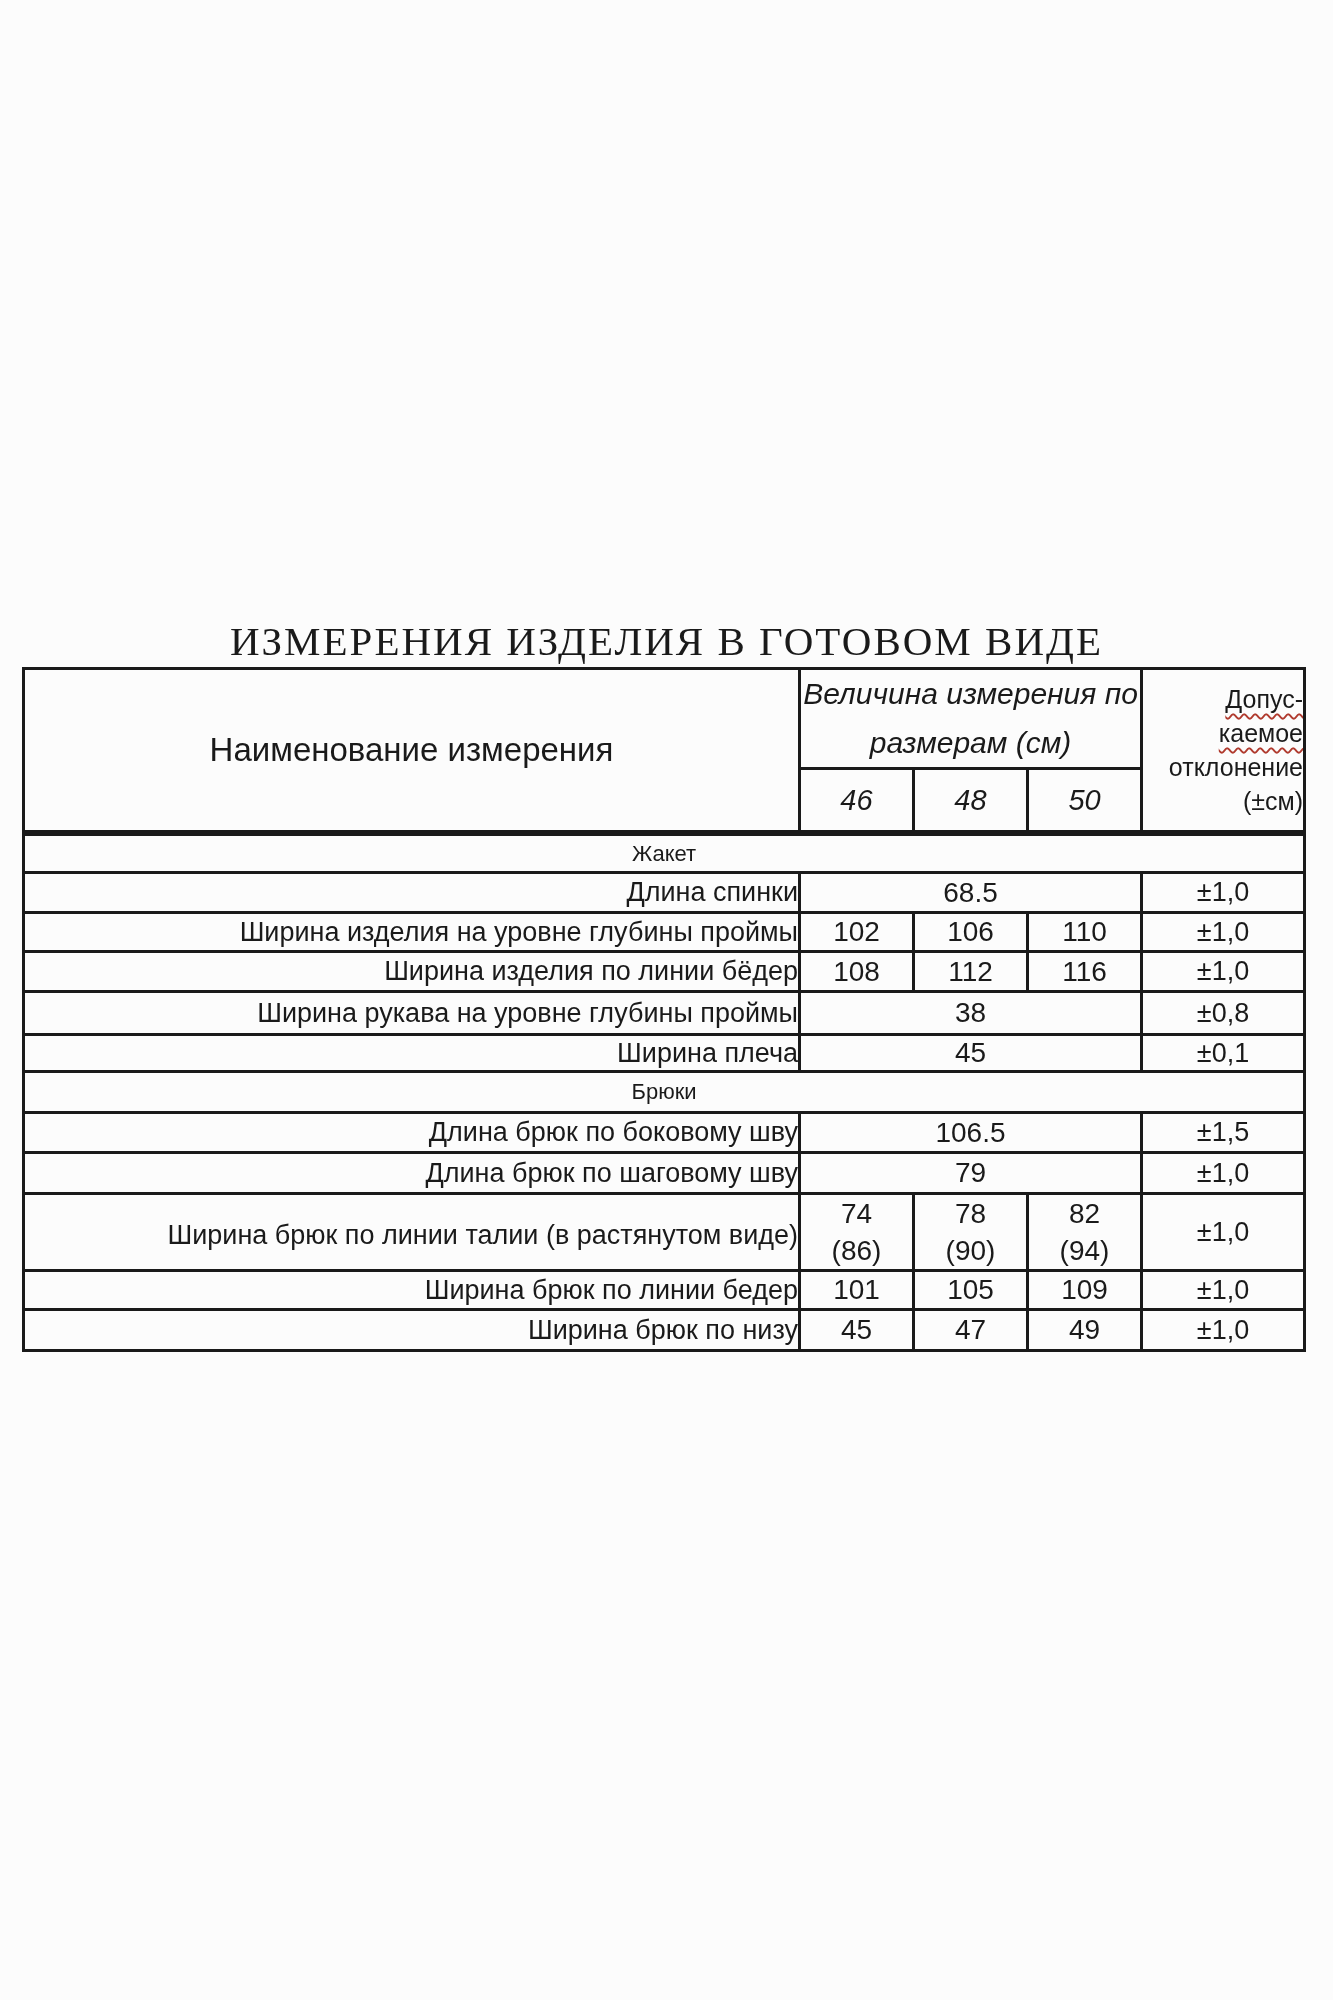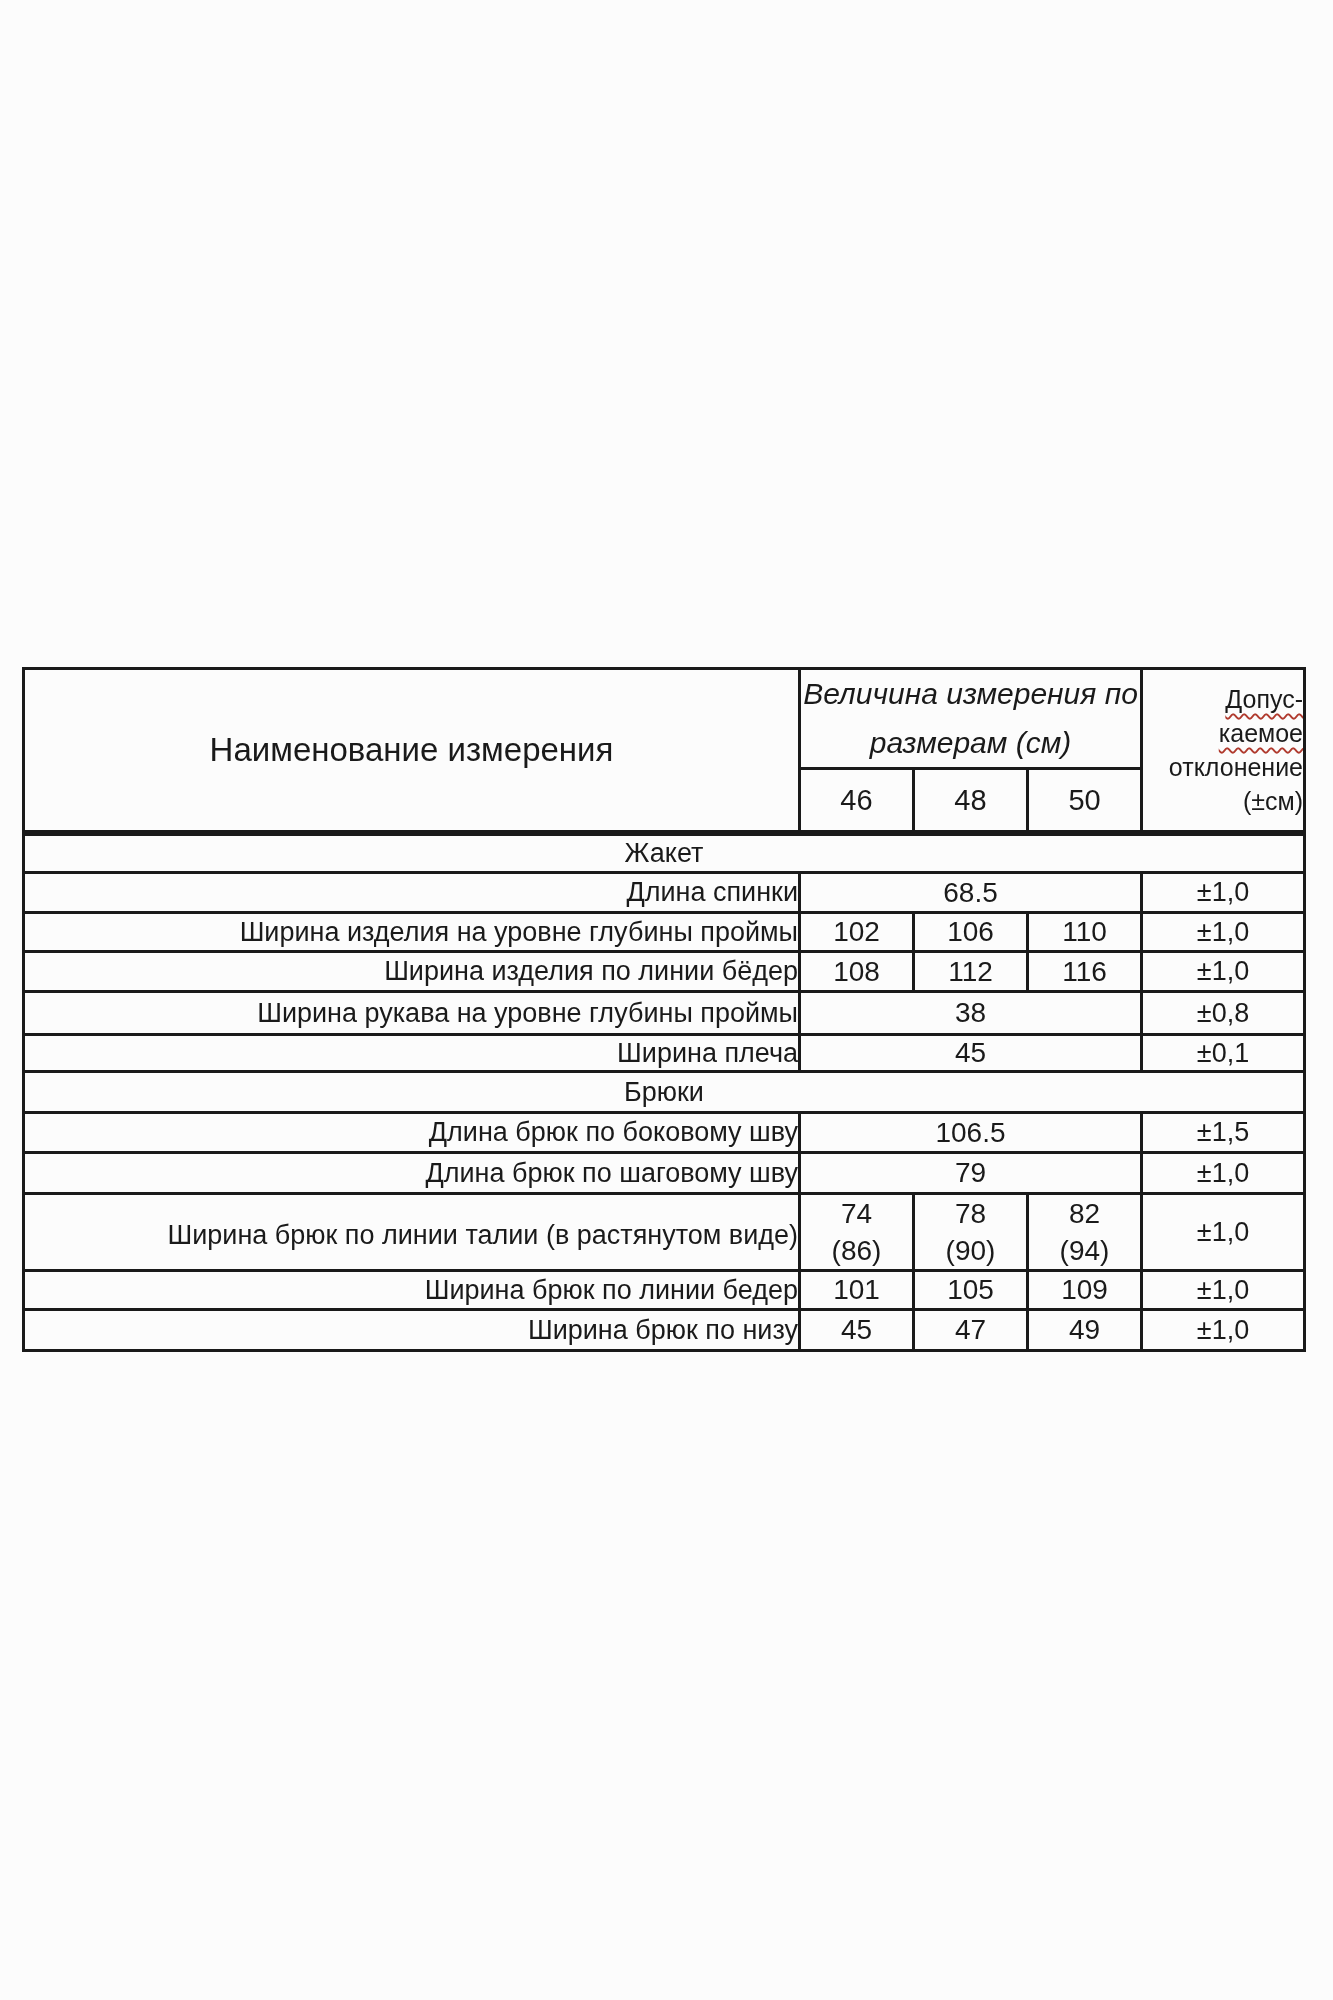--- a/index.html
+++ b/index.html
@@ -65,34 +65,35 @@
     text-align:right;
     line-height:34px;
     border-bottom-width:6px;
     font-weight:400;
   }
   tr.sizes-row th{
     height:60px;
     font-size:29px;
     text-align:center;
     border-bottom-width:6px;
+    font-style:italic;
   }
   .misspell{
     display:inline-block;
     text-decoration-line:underline;
     text-decoration-style:wavy;
     text-decoration-color:var(--spellcheck,#b03a2e);
     text-decoration-thickness:2px;
     text-underline-offset:5px;
   }
   
   td.section-cell{
     height:35px;
     text-align:center;
-    font-size:27px;
+    font-size:22px;
   }
   tr.sec-top td{border-top-width:6px;}
   
   td.name{
     font-size:27px;
     text-align:right;
     padding:2px 6px 4px 10px;
   }
   td.val{
     font-size:28px;
@@ -110,20 +111,21 @@
   td.v-top{
     vertical-align:top;
     padding-top:10px;
   }
 </style>
 </head>
 <body>
 
 <div class="canvas">
 
+  <div class="doc-title">ИЗМЕРЕНИЯ ИЗДЕЛИЯ В ГОТОВОМ ВИДЕ</div>
 
   <table class="meas">
     <colgroup>
       <col style="width:776px">
       <col style="width:114px">
       <col style="width:114px">
       <col style="width:114px">
       <col style="width:163px">
     </colgroup>
 

